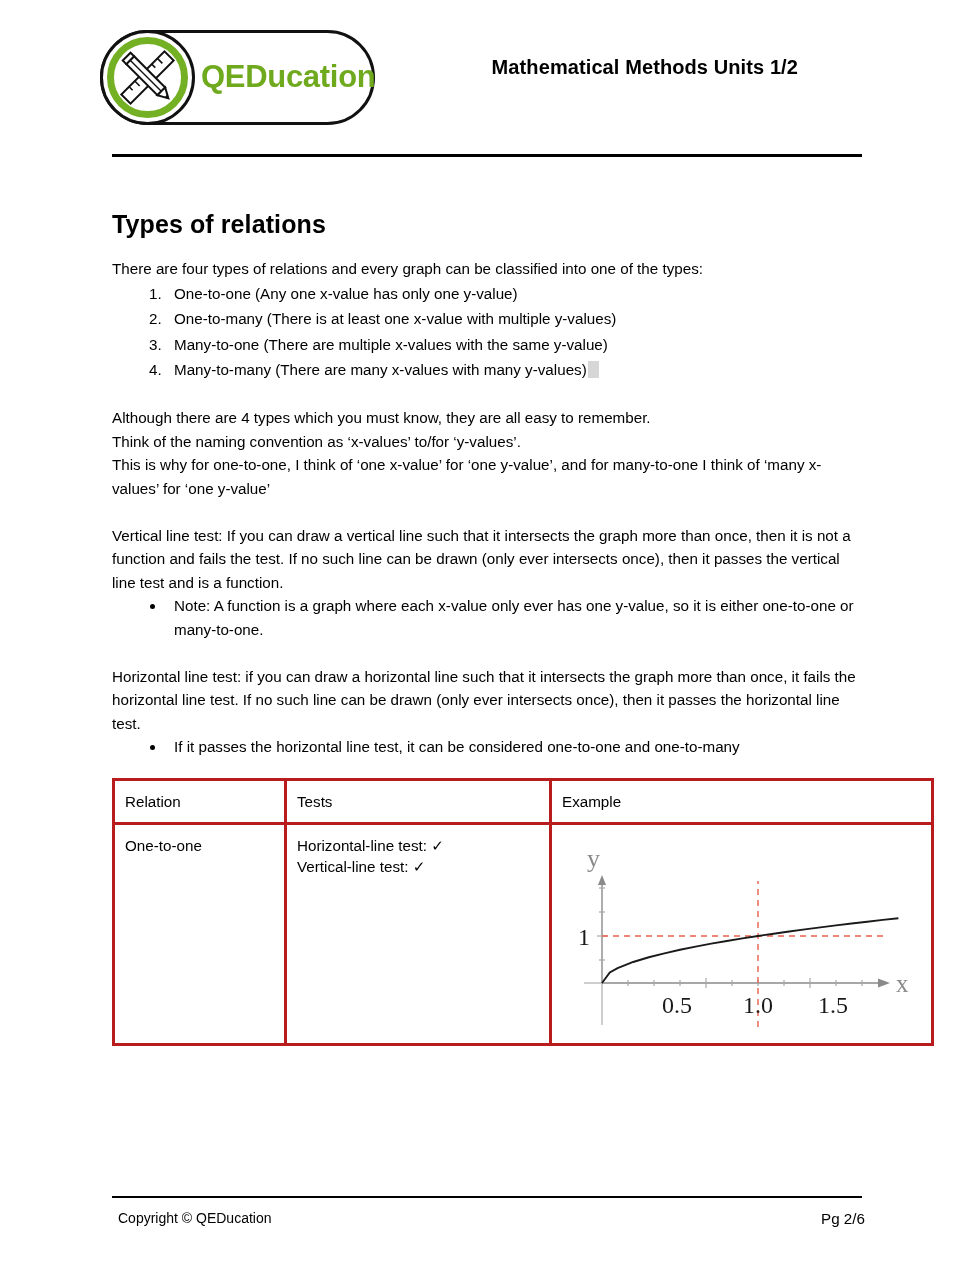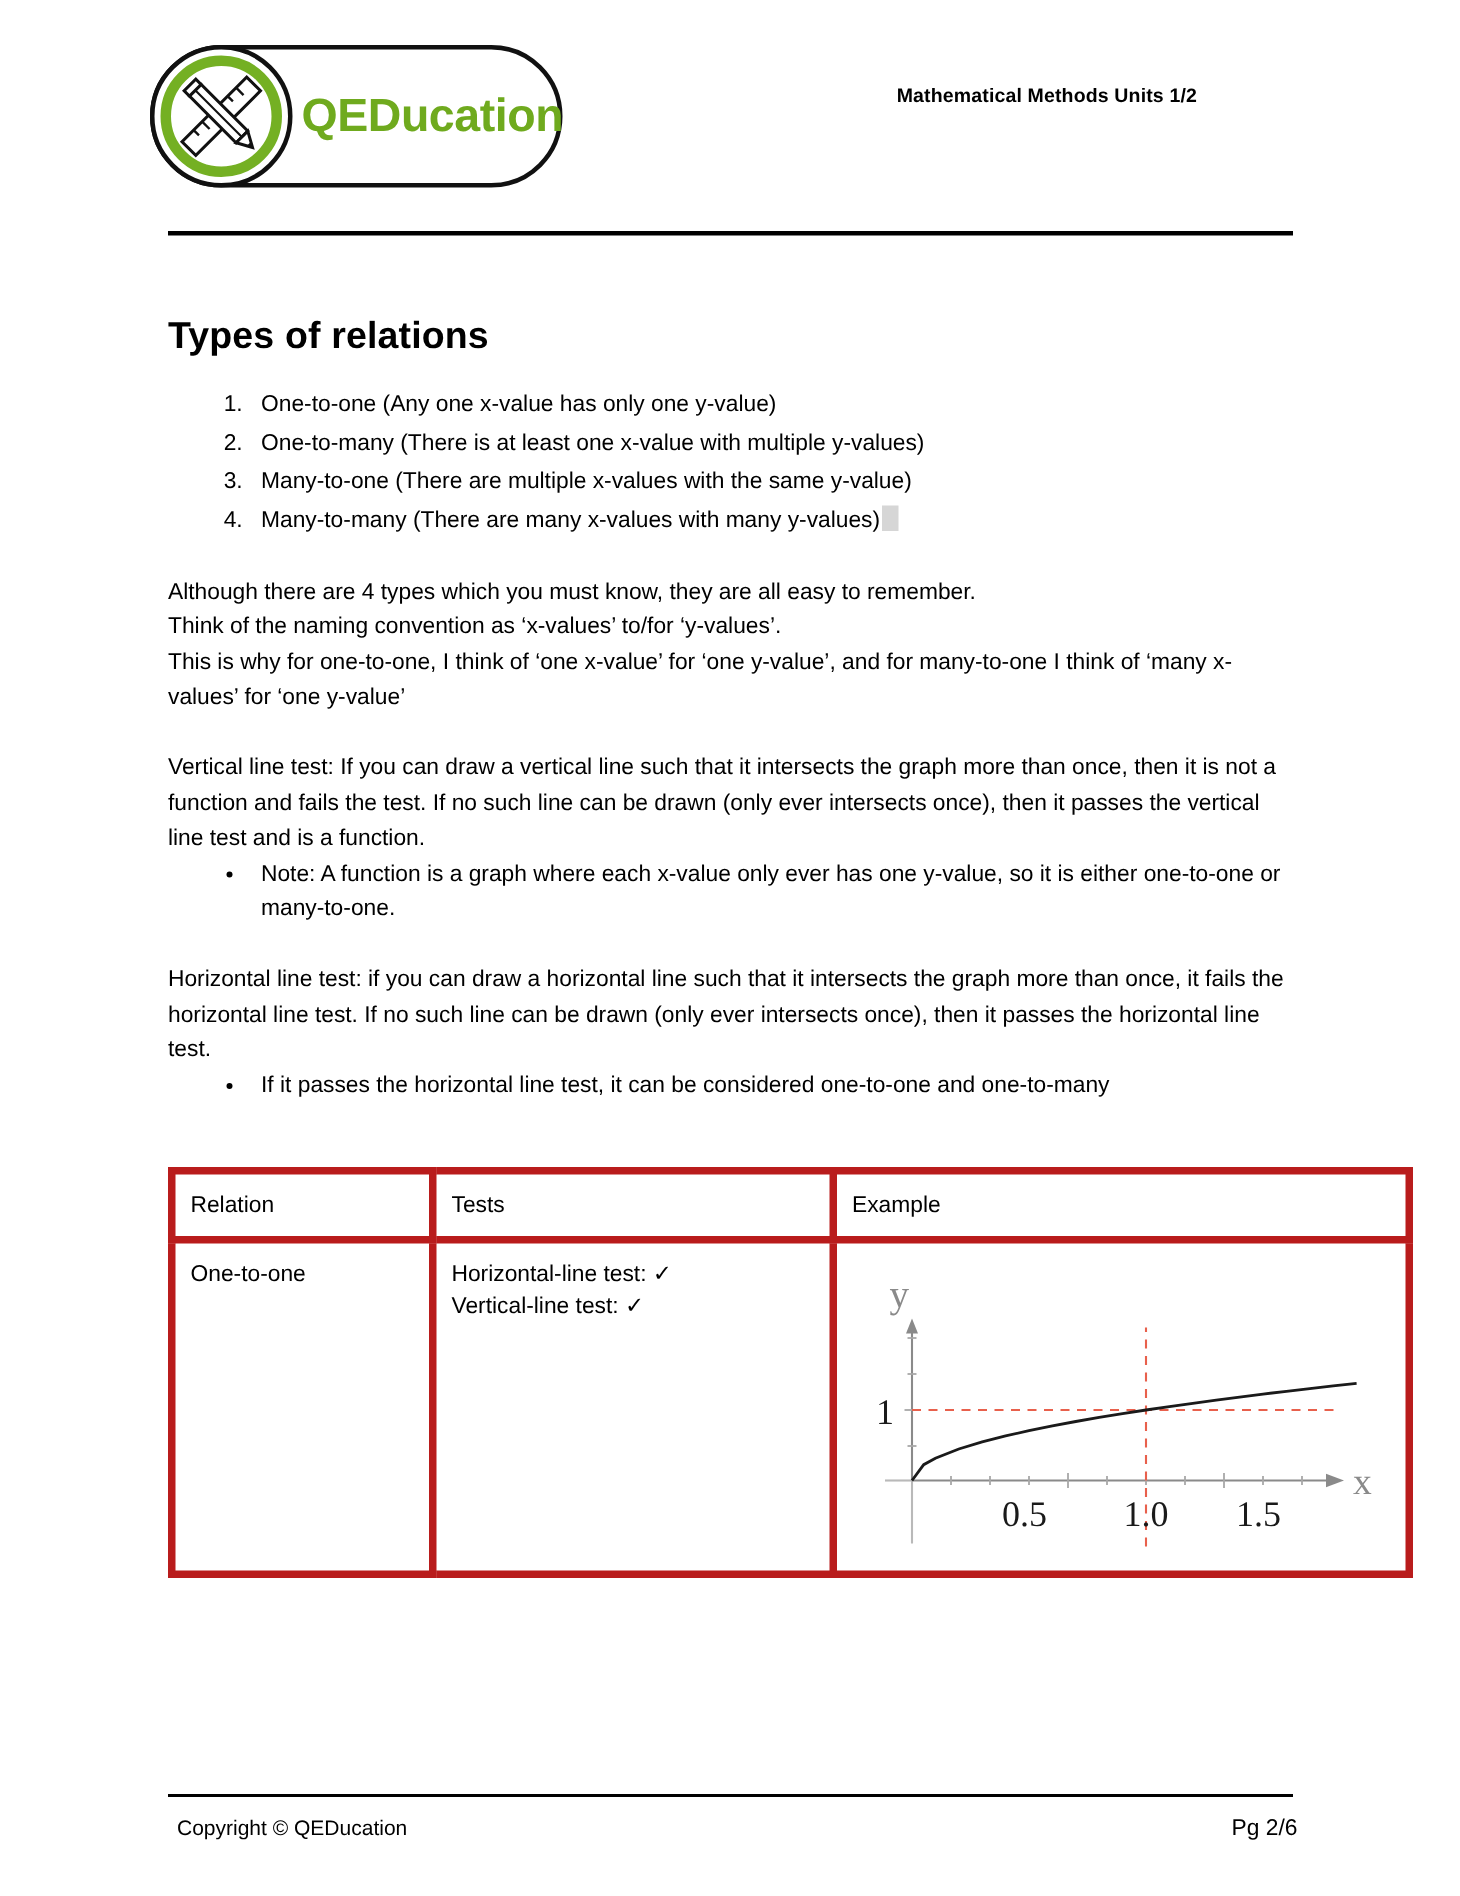--- a/index.html
+++ b/index.html
@@ -68,21 +68,21 @@
     font-size: 31px;
     font-weight: bold;
     color: #6faa1e;
     letter-spacing: -0.3px;
     white-space: nowrap;
   }
   .doc-title {
     position: absolute;
     right: 105px;
     top: 56px;
-    font-size: 13px;
+    font-size: 20px;
     font-weight: bold;
     letter-spacing: 0.1px;
     white-space: nowrap;
     text-align: center;
   }
   .header-rule {
     position: absolute;
     left: 112px;
     top: 154px;
     width: 750px;
@@ -138,21 +138,21 @@
   
   table.relations {
     position: absolute;
     left: 112px;
     top: 778px;
     width: 750px;
     border-collapse: collapse;
     table-layout: fixed;
   }
   table.relations td {
-    border: 5px solid #b91c1c;
+    border: 3px solid #b91c1c;
     padding: 10px 10px 10px 10px;
     font-size: 15.2px;
     line-height: 21px;
     vertical-align: top;
     margin-top: 42px;
   }
   td.col-relation { width: 149px; }
   td.col-tests    { width: 242px; }
   td.col-example  { width: 359px; padding: 0; }
   tr.head td { height: 21px; }
@@ -221,20 +221,21 @@
   </div>
 
   <div class="doc-title">Mathematical Methods Units 1/2</div>
   <div class="header-rule"></div>
 </div>
 
 <div class="content">
 
   <h1 class="page-title">Types of relations</h1>
 
+  <p class="para">There are four types of relations and every graph can be classified into one of the types:</p>
 
   <ol class="numlist">
     <li><span>One-to-one (Any one x-value has only one y-value)</span></li>
     <li><span>One-to-many (There is at least one x-value with multiple y-values)</span></li>
     <li><span>Many-to-one (There are multiple x-values with the same y-value)</span></li>
     <li><span>Many-to-many (There are many x-values with many y-values)</span><span class="cursor-block"></span></li>
   </ol>
 
   <div class="blank-line"></div>
 

